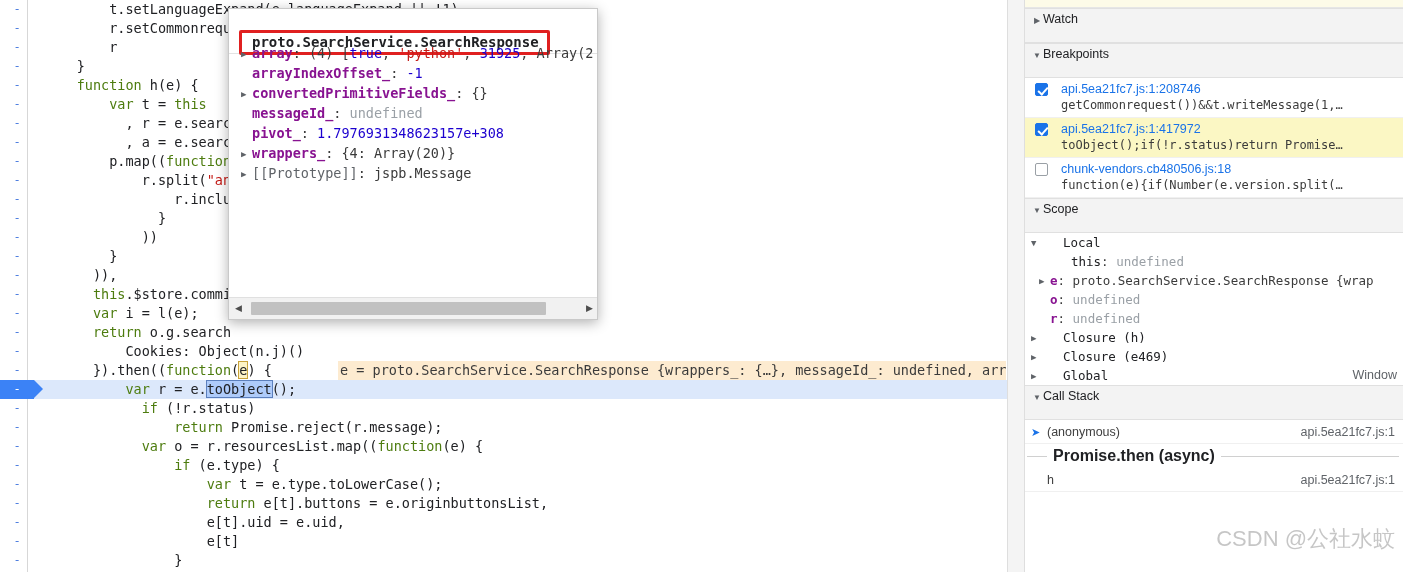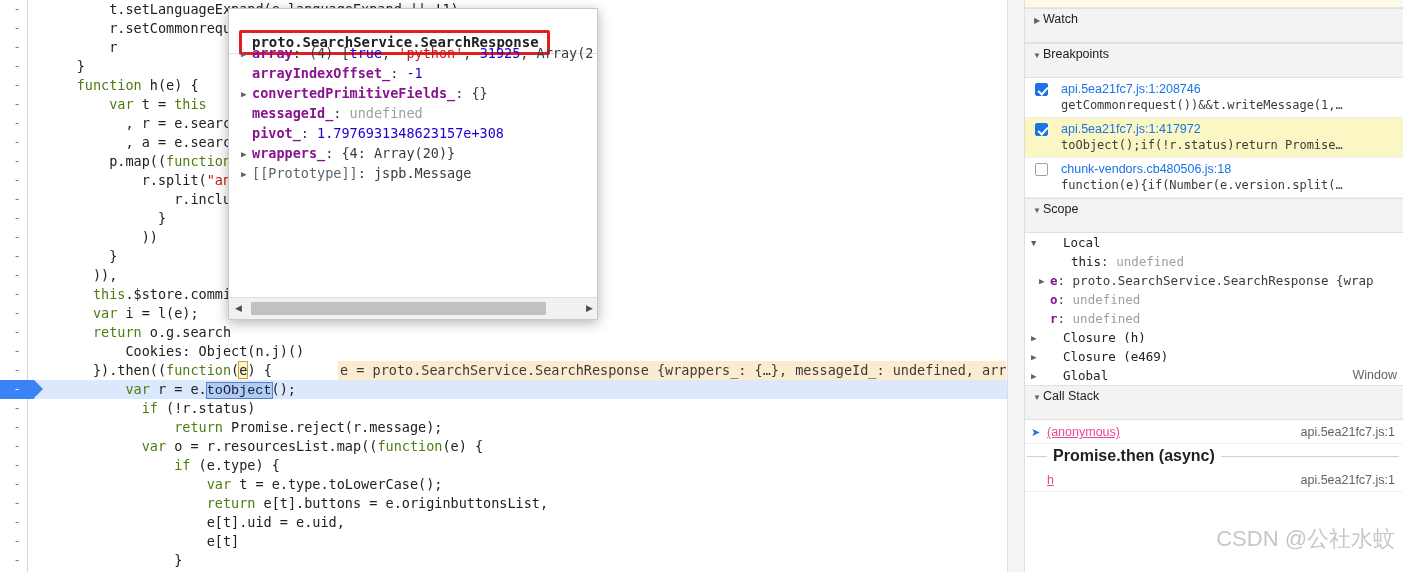--- a/index.html
+++ b/index.html
@@ -73,21 +73,20 @@
     border-left: 9px solid #3b82f6;
   }
 
   
   .kw   { color: #4d7c0f; }
   .str  { color: #c41a16; }
   .plain{ color: #202124; }
   .tok-sel {
     background: #aecbfa;
     outline: 1px solid #5b7fbd;
-    font-family: Liberation Mono, monospace;
   }
   .cursor-box {
     outline: 1px solid #c8a23a;
     background: #fdf3c6;
   }
 
   
   .inline-eval {
     position: absolute;
     height: 19px;
@@ -303,21 +302,21 @@
     border-bottom: 1px solid #f0f0f0;
     white-space: nowrap;
   }
   .cs-arrow {
     display: inline-block;
     width: 16px;
     color: #1a73e8;
     font-size: 11px;
   }
   .cs-arrow.empty { visibility: hidden; }
-  .cs-name { color: #ec4899; text-decoration: underline; }
+  .cs-name { color: #404040; }
   .cs-file {
     position: absolute;
     right: 8px; top: 0;
     color: #5f6368;
     font-size: 12.5px;
   }
   .cs-async {
     position: relative;
     height: 24px;
     line-height: 24px;

